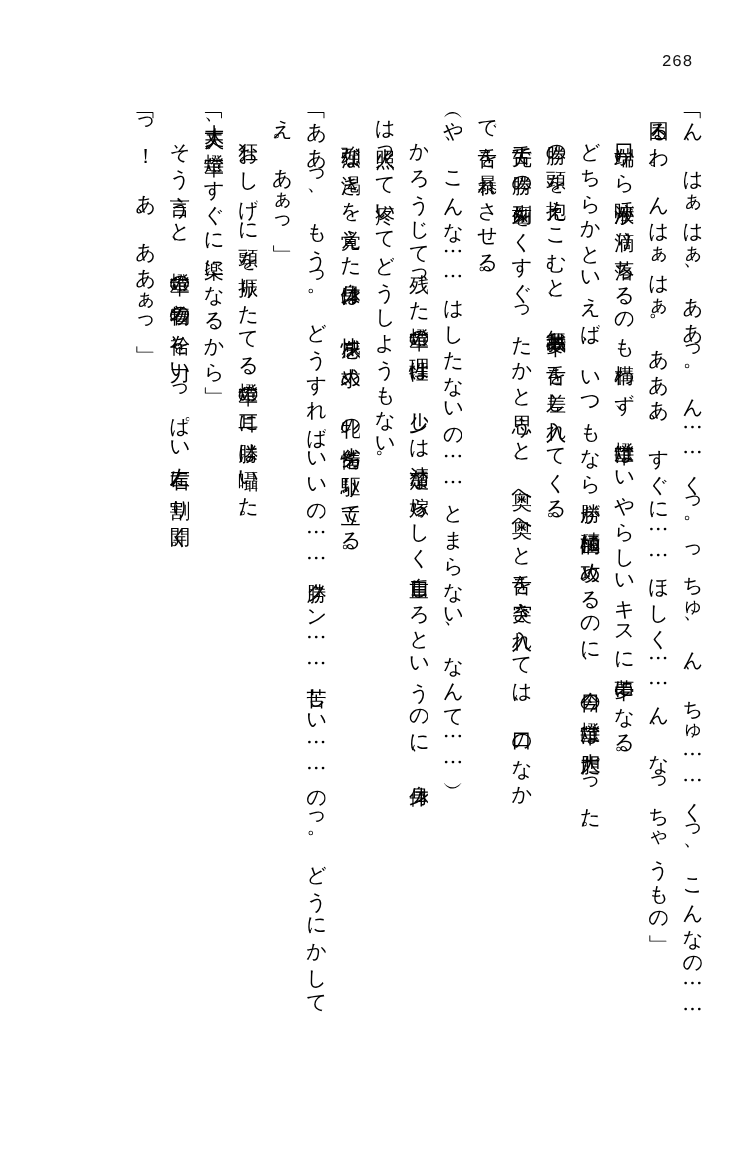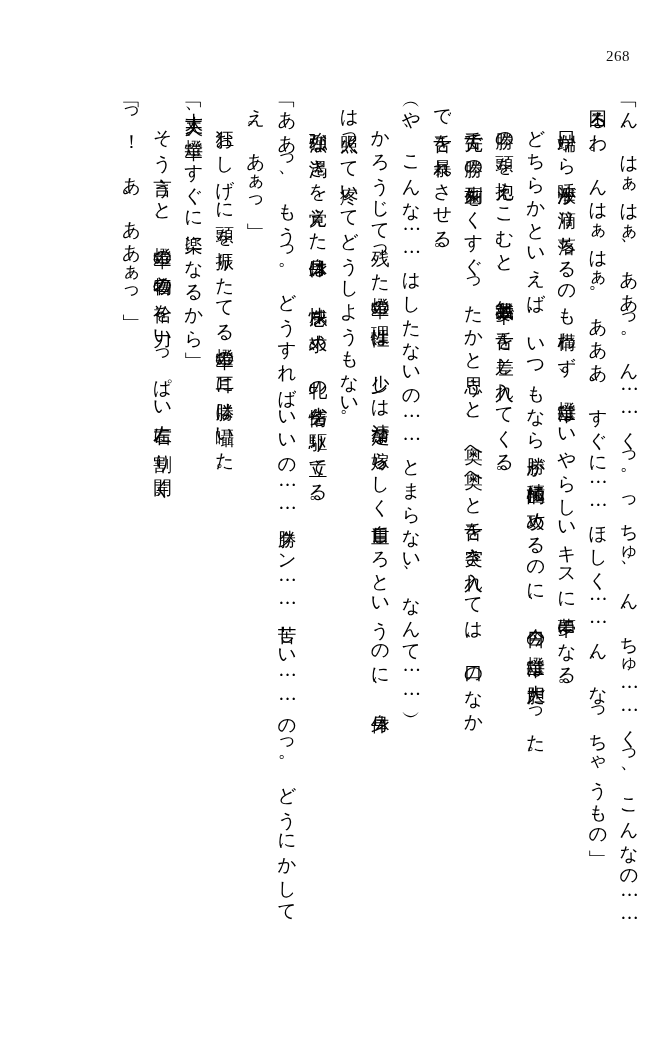--- a/index.html
+++ b/index.html
@@ -21,21 +21,21 @@
     width: 668px;
     height: 1050px;
     background: #ffffff;
   }
   .page-number {
     position: absolute;
     top: 48px;
     right: 38px;
     font-size: 15px;
     letter-spacing: 0.5px;
-    font-family: Liberation Serif, serif;
+    font-family: Liberation Mono, monospace;
     color: #111;
   }
   .text-body {
     position: absolute;
     top: 96px;
     left: 34px;
     right: 30px;
     height: 910px;
     display: flex;
     flex-direction: row-reverse;

